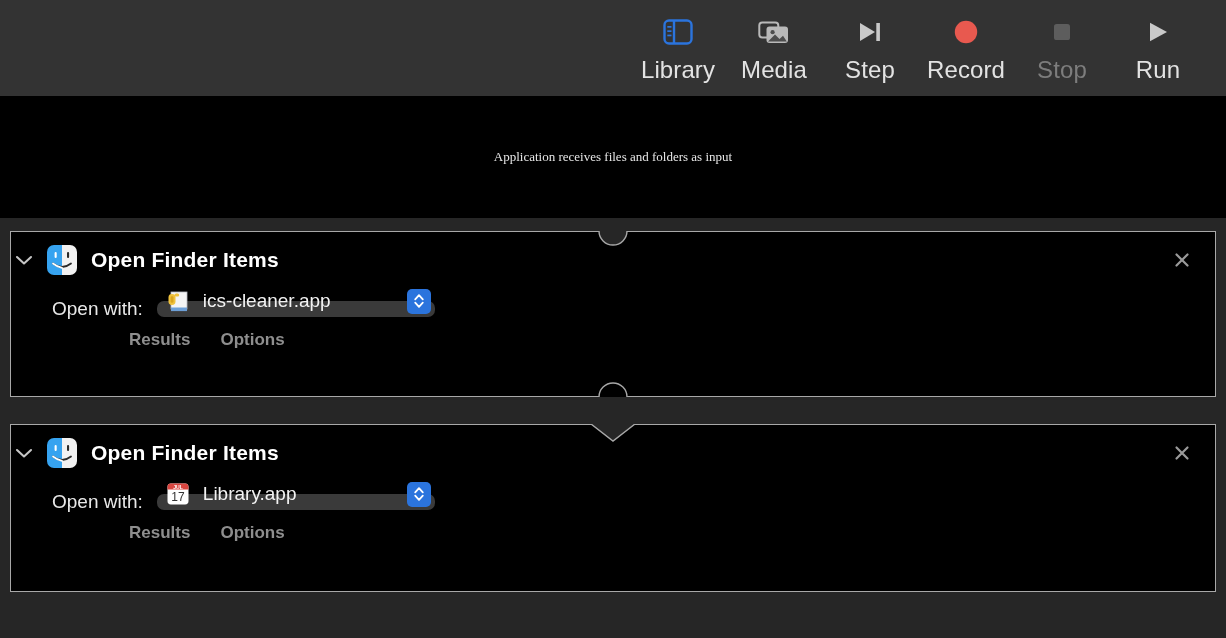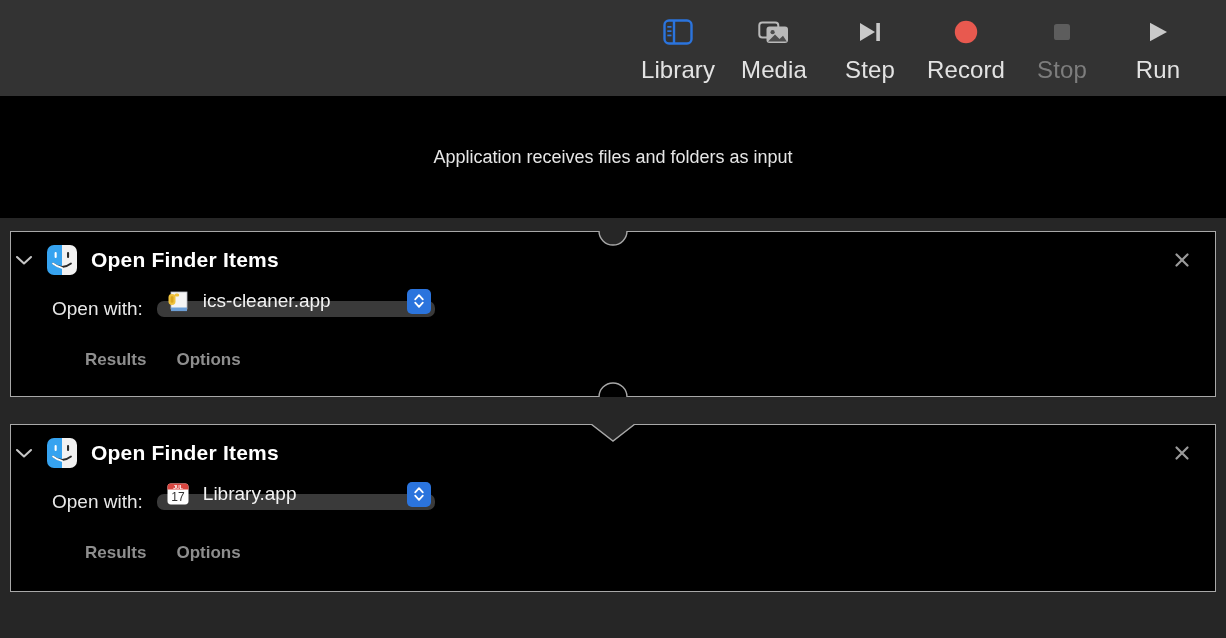--- a/index.html
+++ b/index.html
@@ -53,22 +53,23 @@
 
   
   .input-banner {
     height: 122px;
     background: #000000;
     display: flex;
     align-items: center;
     justify-content: center;
   }
   .input-banner-text {
-    font-size: 18px;
+    font-size: 13px;
     color: #e6e6e6;
+    font-family: Liberation Serif, serif;
   }
 
   
   .canvas {
     position: relative;
     background: #262626;
     height: 420px;
   }
 
   .action {
@@ -159,22 +160,22 @@
     background: #2b74dd;
     border-radius: 5px;
     margin-left: 10px;
     flex: none;
     display: flex; align-items: center; justify-content: center;
     cursor: default;
   }
 
   .act-foot {
     display: flex;
-    align-items: flex-end;
-    padding-left: 74px;
+    align-items: flex-start;
+    padding-left: 118px;
     height: 40px;
     gap: 30px;
   }
   .foot-link {
     font-size: 17px;
     font-weight: bold;
     color: #8e8e8e;
     cursor: default;
   }
 

